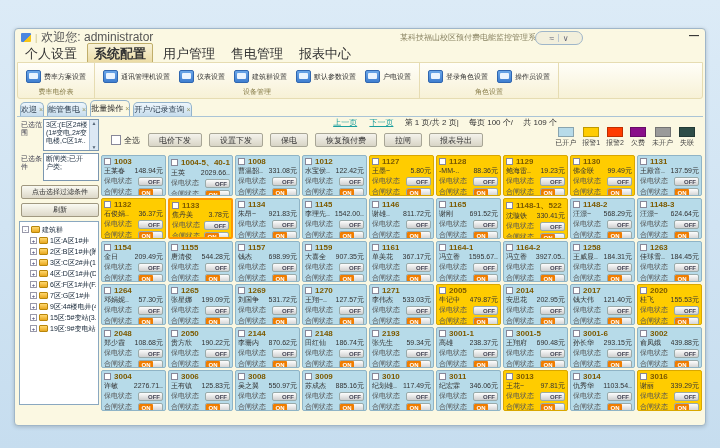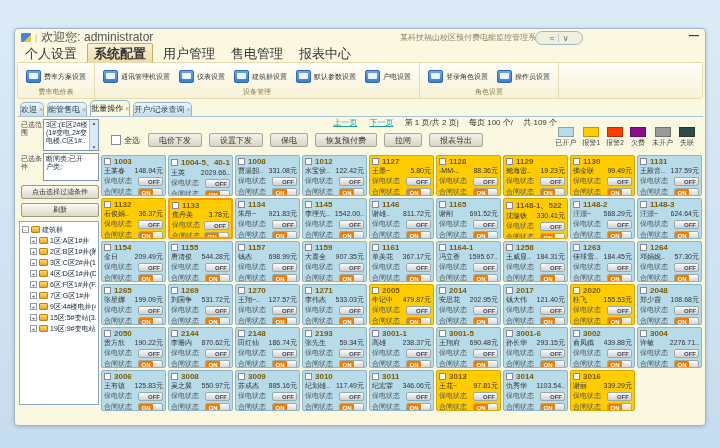--- a/index.html
+++ b/index.html
@@ -819,20 +819,42 @@
             <div class="crow">
               <span class="clab">合闸状态</span>
               <span class="pill on">
                 <i class="ontxt">ON</i>
               </span>
             </div>
           </div>
           <div class="card">
             <div class="chead">
               <span class="ccb"></span>
+              <span class="croom">1164-2</span>
+            </div>
+            <div class="cname">
+              <span class="nm">冯立香</span>
+              <span class="bal">3927.05..</span>
+            </div>
+            <div class="crow">
+              <span class="clab">保电状态</span>
+              <span class="pill off">
+                <i class="offtxt">OFF</i>
+              </span>
+            </div>
+            <div class="crow">
+              <span class="clab">合闸状态</span>
+              <span class="pill on">
+                <i class="ontxt">ON</i>
+              </span>
+            </div>
+          </div>
+          <div class="card">
+            <div class="chead">
+              <span class="ccb"></span>
               <span class="croom">1258</span>
             </div>
             <div class="cname">
               <span class="nm">王威显..</span>
               <span class="bal">184.31元</span>
             </div>
             <div class="crow">
               <span class="clab">保电状态</span>
               <span class="pill off">
                 <i class="offtxt">OFF</i>

